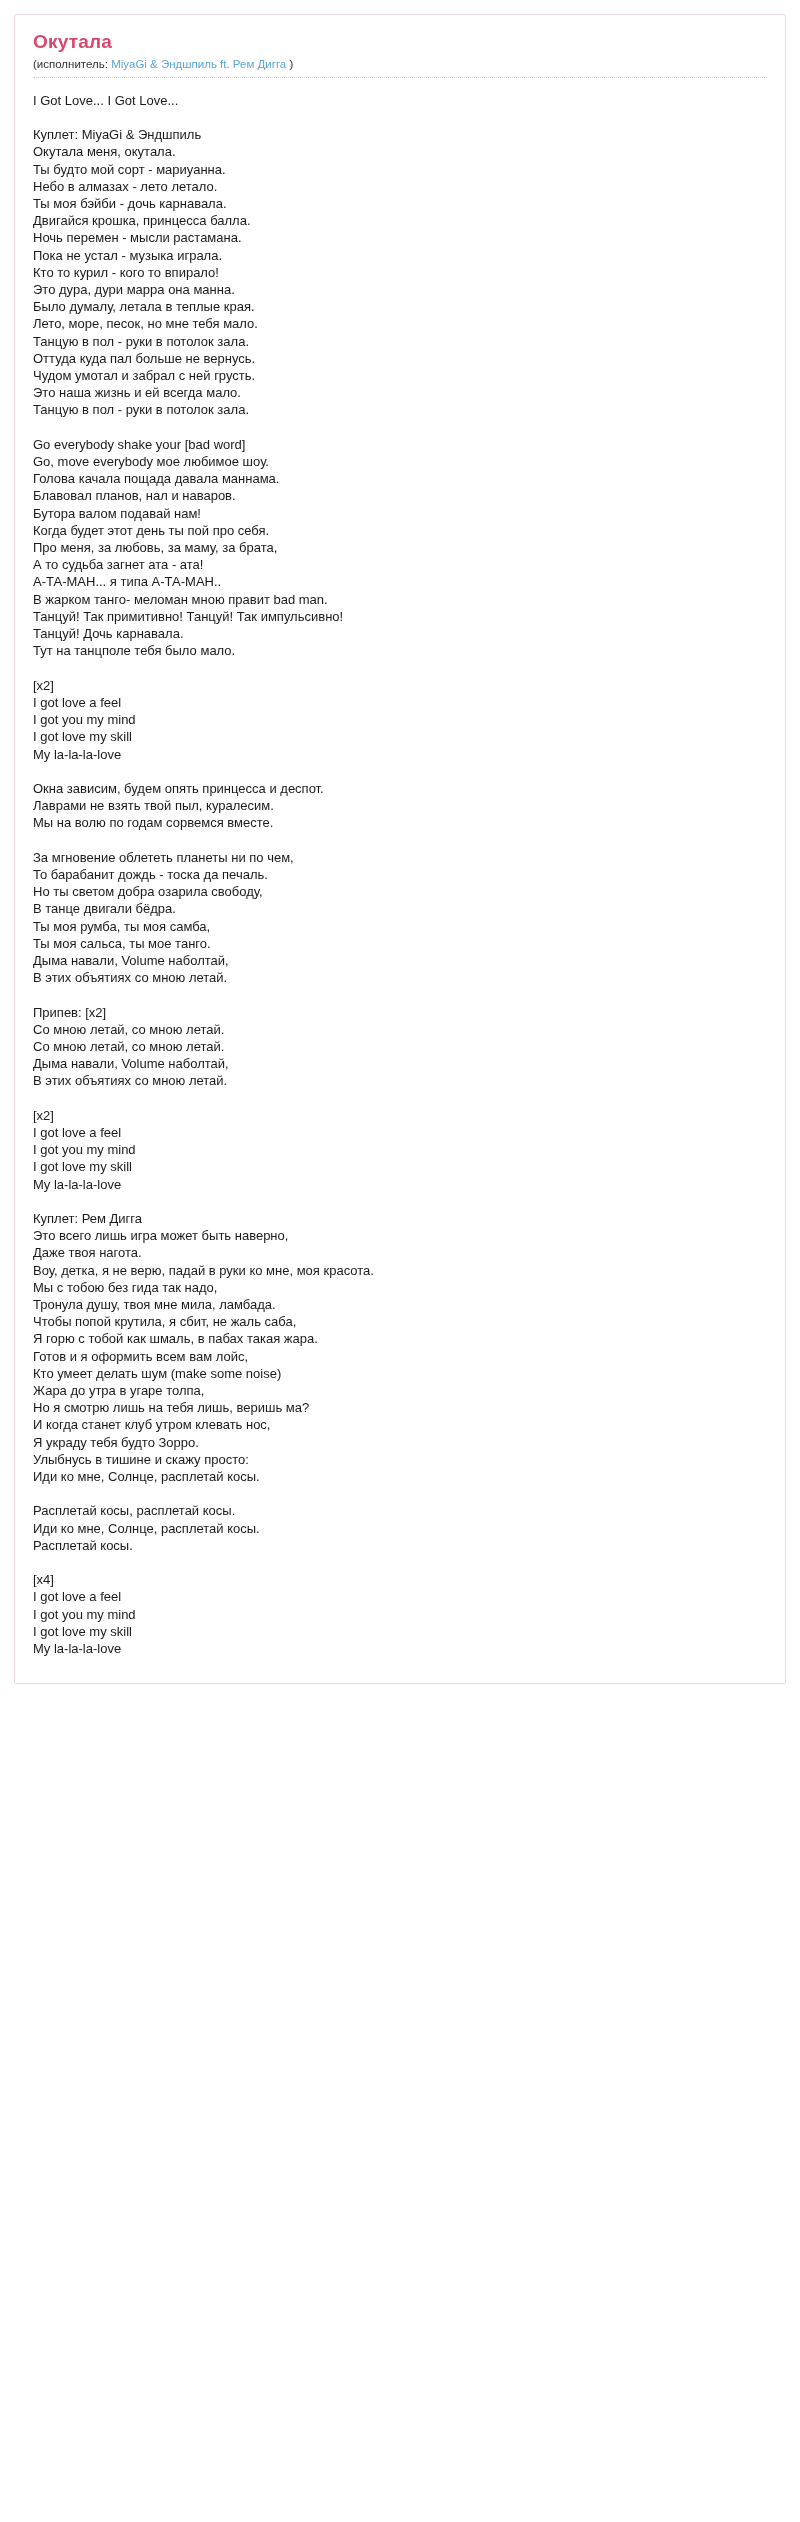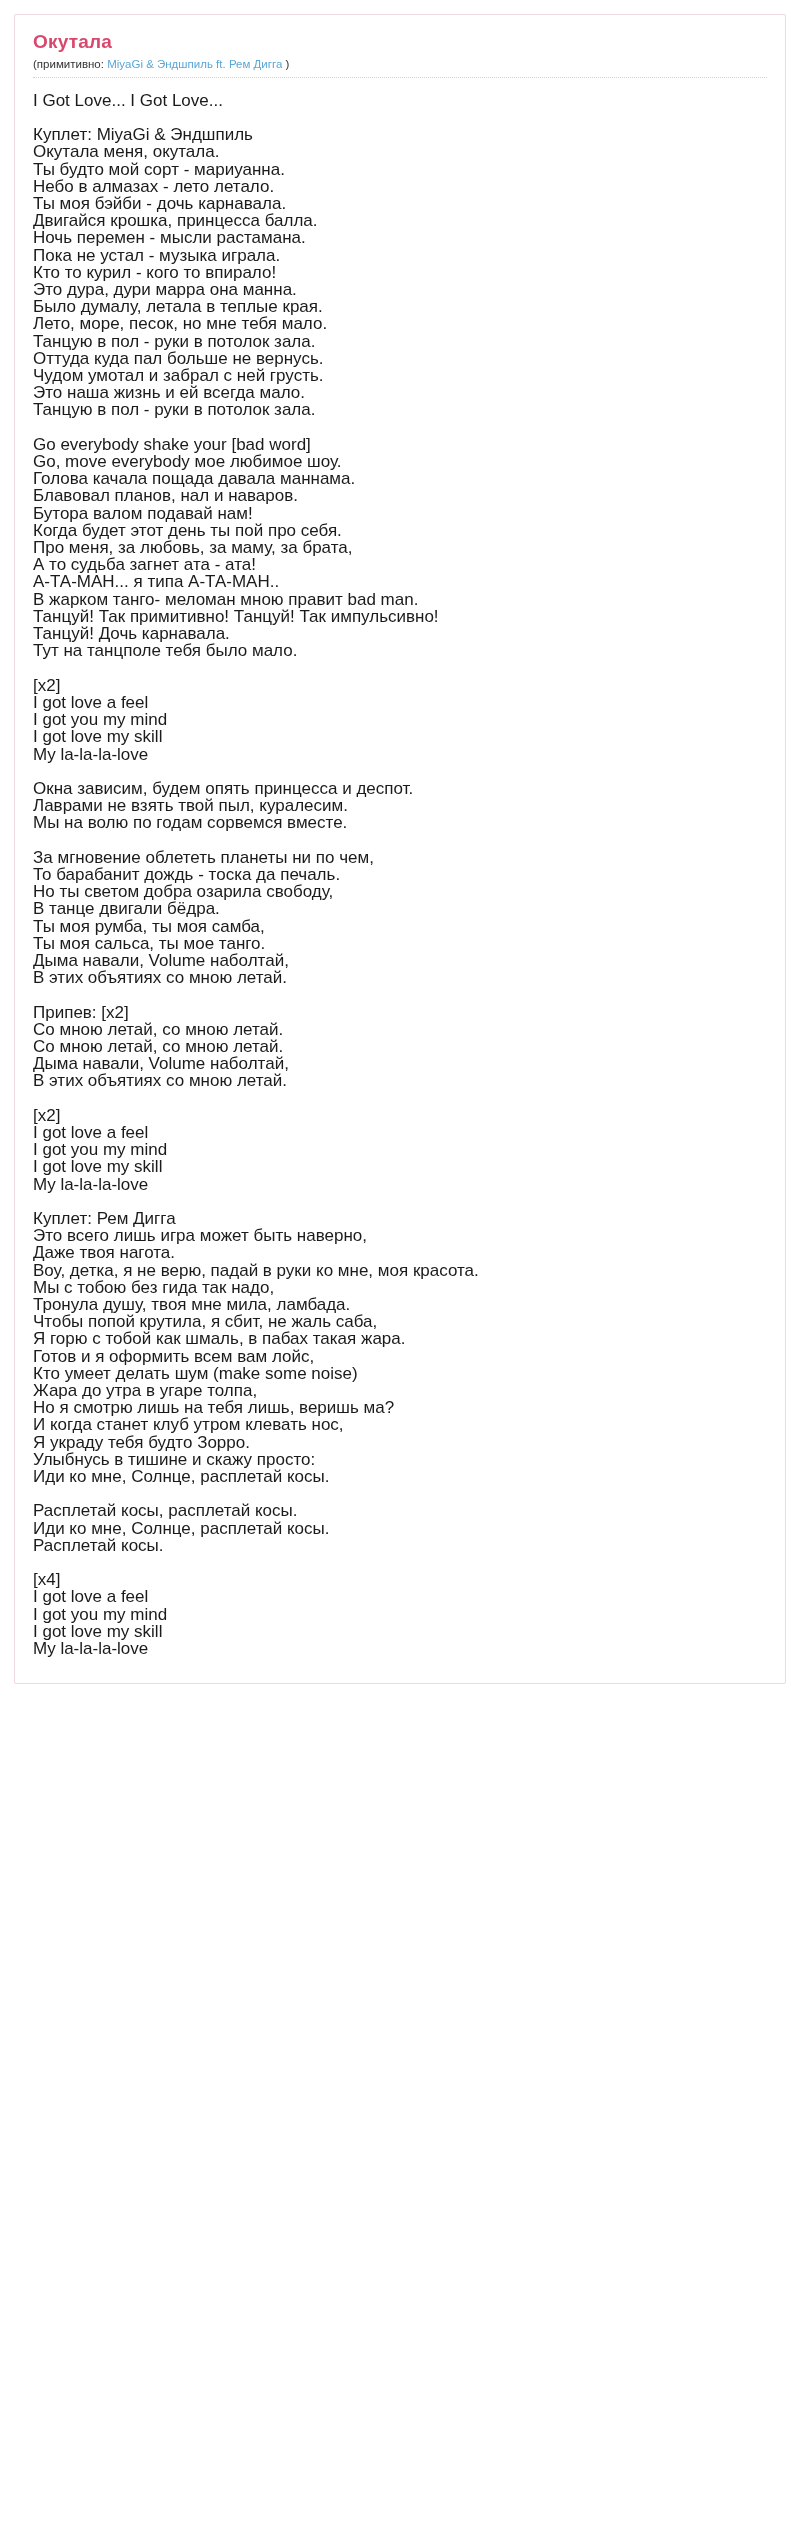--- a/index.html
+++ b/index.html
@@ -46,39 +46,39 @@
     color: #5aa6d6;
     text-decoration: none;
     margin-top: 48px;
   }
   .dotted-rule {
     border-bottom: 1px dotted #e3c6cd;
     height: 1px;
     margin: 6px 0 14px 0;
   }
   .lyrics {
-    font-size: 17px;
+    font-size: 13px;
     line-height: 17.2px;
     color: #1b1b1b;
     white-space: pre-wrap;
     word-wrap: break-word;
     margin: 0;
   }
   .footer-space {
     height: 6px;
   }
 </style>
 </head>
 <body>
 
 <div class="page">
   <div class="card">
     <h1 class="song-title">Окутала</h1>
     <div class="performer-line">
-      <span class="perf-label">(примитивно:</span>
+      <span class="perf-label">(исполнитель:</span>
       <a class="perf-link" href="#">MiyaGi &amp; Эндшпиль ft. Рем Дигга</a>
       <span class="perf-label">)</span>
     </div>
     <div class="dotted-rule"></div>
     <div class="lyrics">I Got Love... I Got Love...
 
 Куплет: MiyaGi &amp; Эндшпиль
 Окутала меня, окутала.
 Ты будто мой сорт - мариуанна.
 Небо в алмазах - лето летало.

